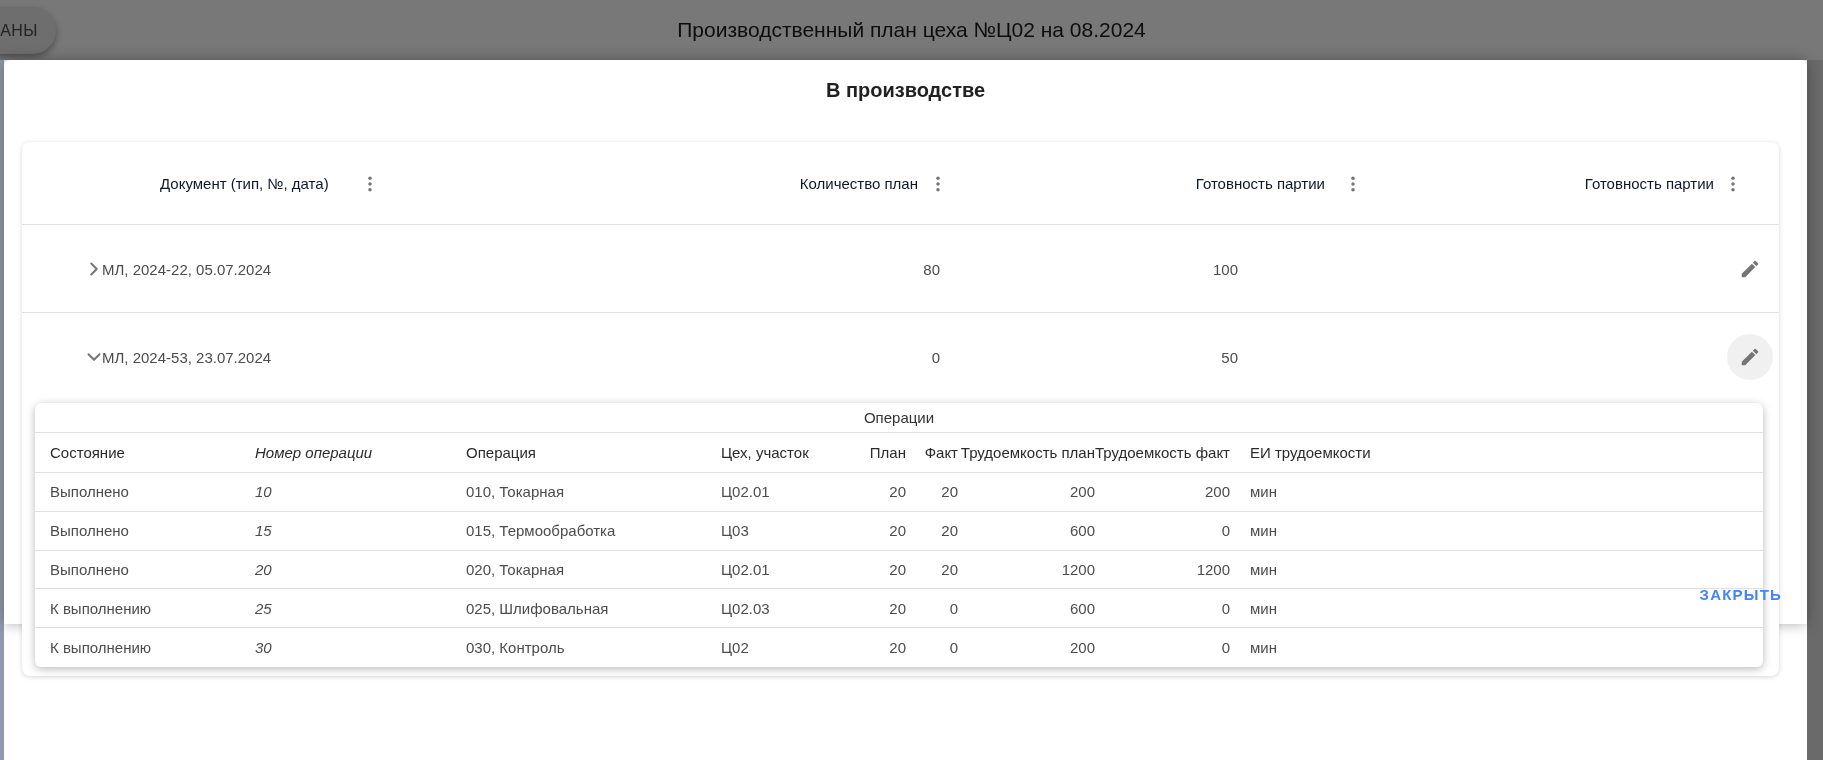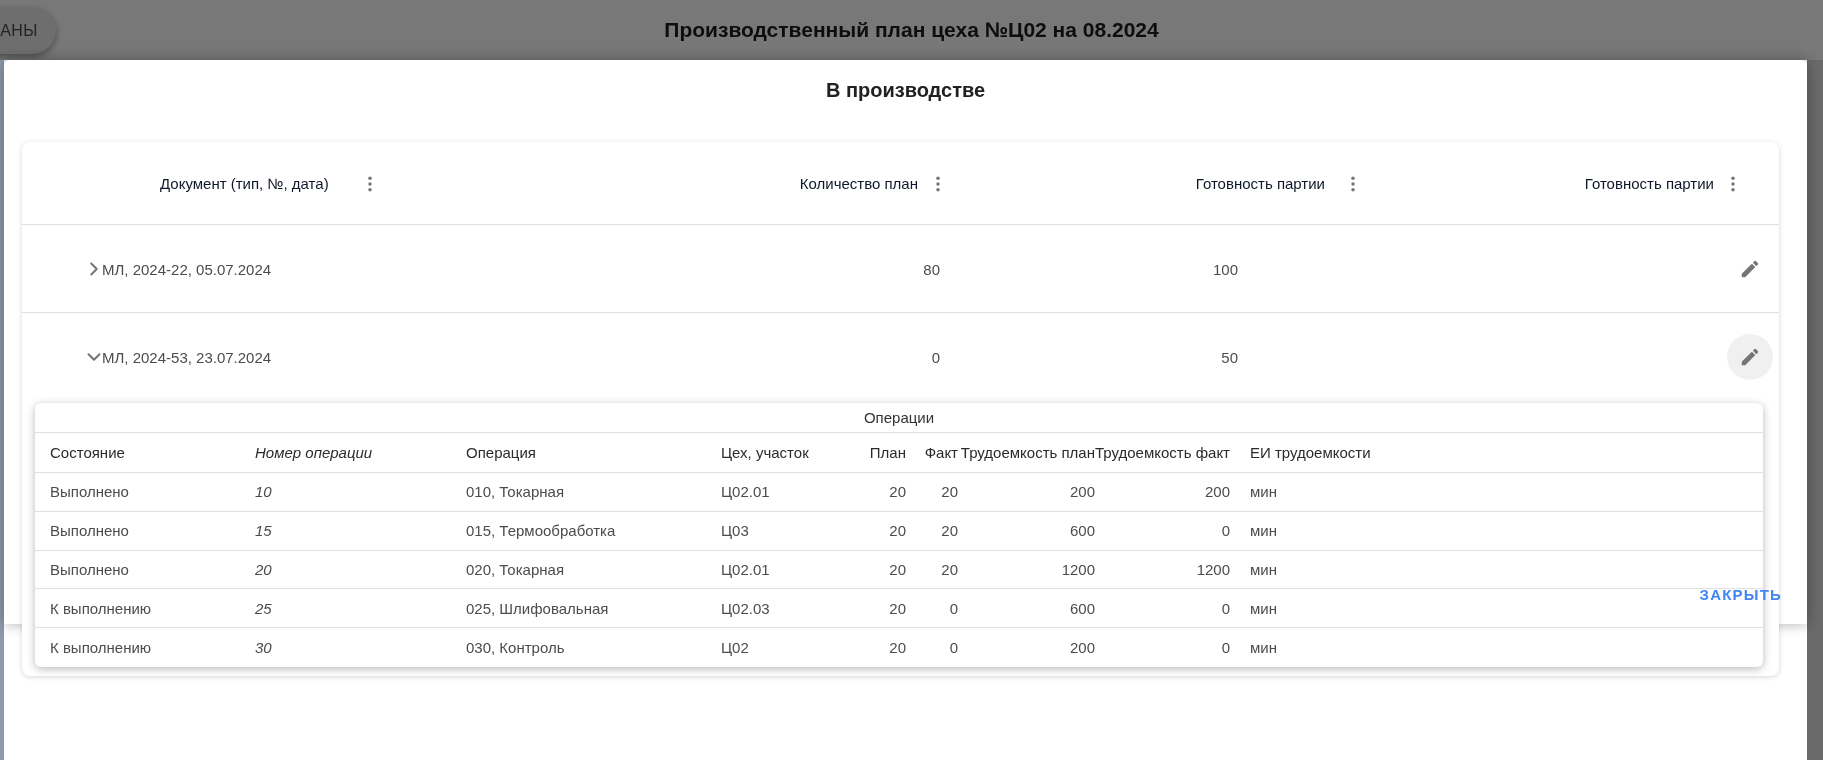--- a/index.html
+++ b/index.html
@@ -6,21 +6,21 @@
   body { font-family:"Liberation Sans","DejaVu Sans",sans-serif; }
   .screen { position:relative; width:1823px; height:760px; overflow:hidden; background:#fff; }
 
   
   .backdrop-bar { position:absolute; left:0; top:0; width:1823px; height:60px; background:#787878; z-index:1; }
   .bg-pill { position:absolute; left:-32px; top:7px; height:47px; width:88px; border-radius:24px;
              background:#6e6e6e; box-shadow:0 3px 6px rgba(0,0,0,.35);
              display:flex; align-items:center; justify-content:center; padding-left:14px;
              color:#232323; font-size:16px; letter-spacing:.4px; border:none; cursor:pointer; }
   .overlay-title { position:absolute; left:0; right:0; top:0; height:60px; display:flex;
-                   align-items:center; justify-content:center; color:#0d0d0d; font-size:21px; font-weight:700; }
+                   align-items:center; justify-content:center; color:#0d0d0d; font-size:21px; font-weight:400; }
   .left-strip  { position:absolute; left:0; top:60px; width:4px;  height:700px; background:#8e9aab; z-index:1; }
   .right-strip { position:absolute; left:1807px; top:60px; width:16px; height:700px; background:#6a6a6a; z-index:1; }
 
   
   .dialog { position:absolute; left:4px; top:60px; width:1803px; height:564px; background:#fff;
             border-radius:6px 6px 0 0; box-shadow:0 0 14px rgba(0,0,0,.32); z-index:2; }
   .subtitle { position:absolute; left:0; right:0; top:14px; height:32px; display:flex;
               align-items:center; justify-content:center; font-size:20px; font-weight:700; color:#212121; }
 
   

